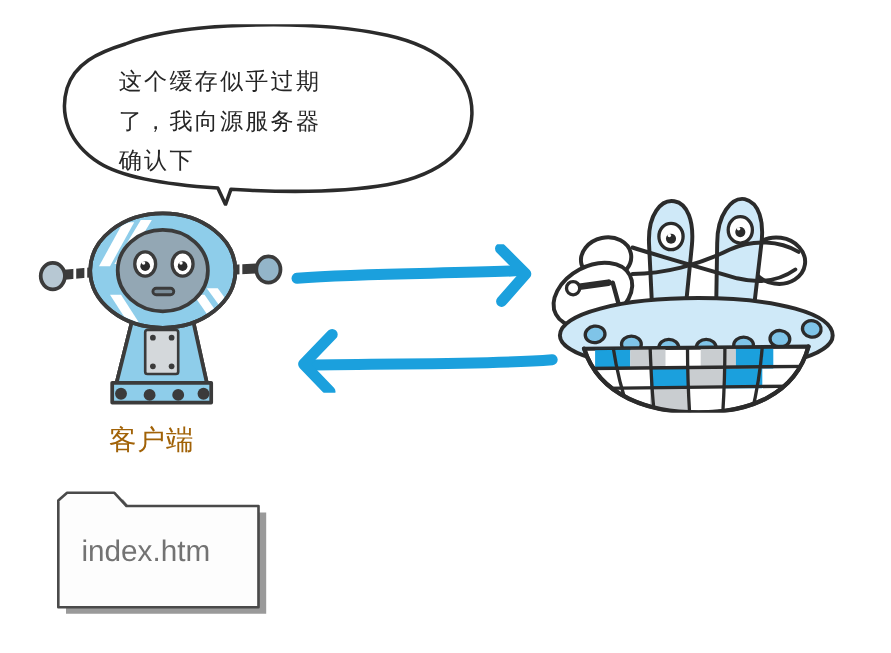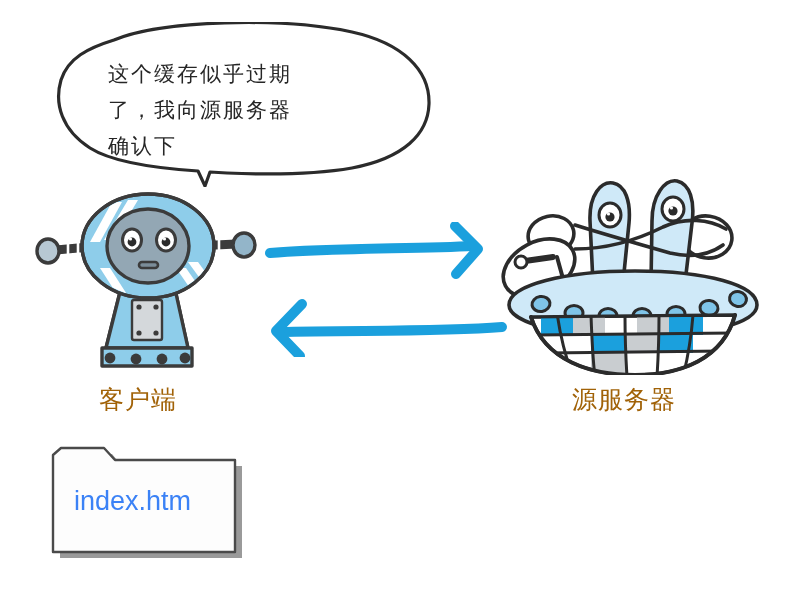--- a/index.html
+++ b/index.html
@@ -67,21 +67,21 @@
 
   
   #file-card { left: 46px; top: 440px; width: 205px; height: 122px; }
   #file-card svg { display: block; }
   #file-name {
     position: absolute;
     left: 28px;
     top: 46px;
     font-family: "Liberation Sans", sans-serif;
     font-size: 27px;
-    color: #3b82f6;
+    color: #737373;
     letter-spacing: 0px;
     white-space: nowrap;
   }
 </style>
 </head>
 <body>
 
 <div id="stage">
 
   <div class="abs" id="speech-bubble">
@@ -265,21 +265,20 @@
             <path d="M 164 151 C 164 178, 163 196, 162 212"></path>
             <path d="M 198 150 C 196 176, 192 196, 188 212"></path>
           </g>
           <path d="M 36 152 C 50 196, 96 210, 140 210 C 186 210, 228 194, 240 150" fill="none" stroke-width="4"></path>
         </g>
       </g>
     </svg>
   </div>
 
   <div class="abs cn-label" id="client-label">客户端</div>
-  <div class="abs cn-label" id="server-label">源服务器</div>
 
   <div class="abs" id="file-card">
     <svg width="205" height="122" viewBox="0 0 205 122">
 
       <path d="M 14 20 L 14 118 L 196 118 L 196 26 L 76 26 L 66 14 L 22 14 Z" fill="#9a9a9a" stroke="none"></path>
 
       <path d="M 7 15 L 7 112 L 189 112 L 189 20 L 69 20 L 58 8 L 15 8 Z" fill="#fdfdfd" stroke="#4a4a4a" stroke-width="2.4" stroke-linejoin="round"></path>
     </svg>
     <div id="file-name">index.htm</div>
   </div>

